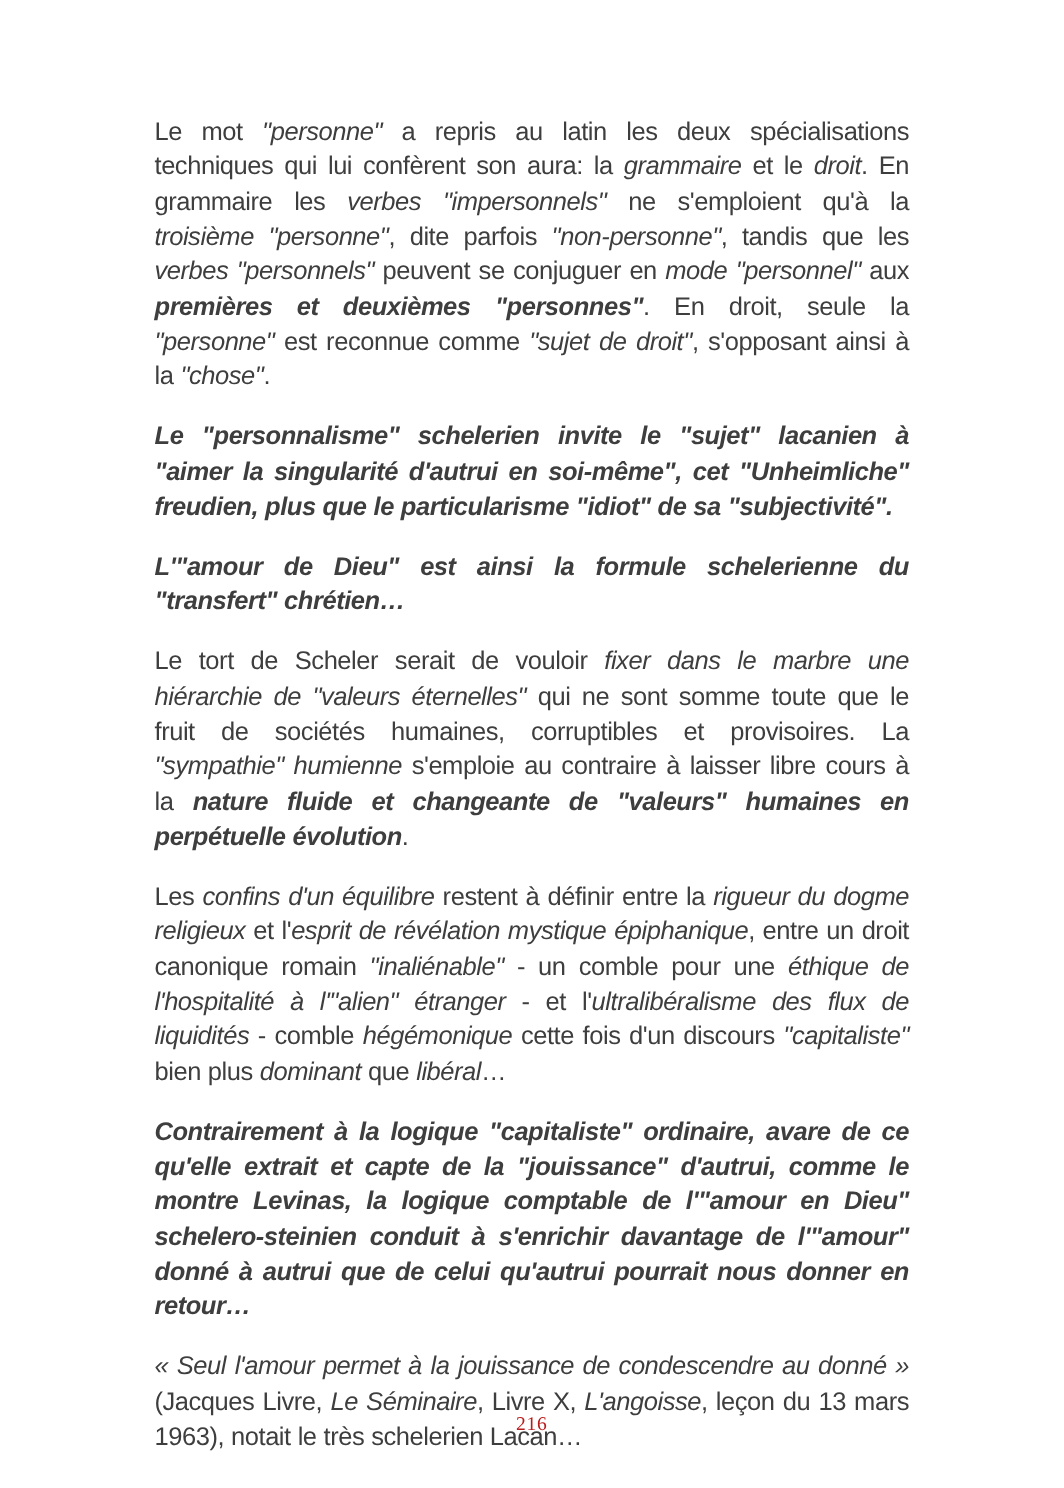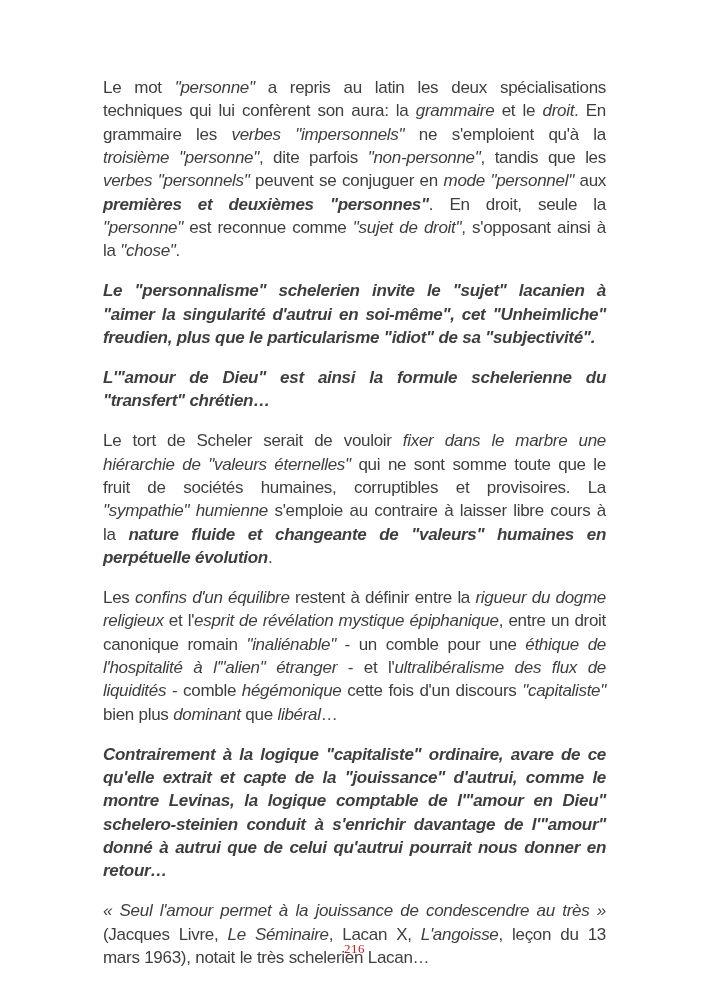--- a/index.html
+++ b/index.html
@@ -50,16 +50,16 @@
 <body>
 
 <div class="page">
   <div class="content">
     <p><span>Le mot </span><span class="it">"personne"</span><span> a repris au latin les deux spécialisations techniques qui lui confèrent son aura: la </span><span class="it">grammaire</span><span> et le </span><span class="it">droit</span><span>. En grammaire les </span><span class="it">verbes "impersonnels"</span><span> ne s'emploient qu'à la </span><span class="it">troisième "personne"</span><span>, dite parfois </span><span class="it">"non-personne"</span><span>, tandis que les </span><span class="it">verbes "personnels"</span><span> peuvent se conjuguer en </span><span class="it">mode "personnel"</span><span> aux </span><span class="bi">premières et deuxièmes "personnes"</span><span>. En droit, seule la </span><span class="it">"personne"</span><span> est reconnue comme </span><span class="it">"sujet de droit"</span><span>, s'opposant ainsi à la </span><span class="it">"chose"</span><span>.</span></p>
     <p><span class="bi">Le "personnalisme" schelerien invite le "sujet" lacanien à "aimer la singularité d'autrui en soi-même", cet "Unheimliche" freudien, plus que le particularisme "idiot" de sa "subjectivité".</span></p>
     <p><span class="bi">L'"amour de Dieu" est ainsi la formule schelerienne du "transfert" chrétien…</span></p>
     <p><span>Le tort de Scheler serait de vouloir </span><span class="it">fixer dans le marbre une hiérarchie de "valeurs éternelles"</span><span> qui ne sont somme toute que le fruit de sociétés humaines, corruptibles et provisoires. La </span><span class="it">"sympathie" humienne</span><span> s'emploie au contraire à laisser libre cours à la </span><span class="bi">nature fluide et changeante de "valeurs" humaines en perpétuelle évolution</span><span>.</span></p>
     <p><span>Les </span><span class="it">confins d'un équilibre</span><span> restent à définir entre la </span><span class="it">rigueur du dogme religieux</span><span> et l'</span><span class="it">esprit de révélation mystique épiphanique</span><span>, entre un droit canonique romain </span><span class="it">"inaliénable"</span><span> - un comble pour une </span><span class="it">éthique de l'hospitalité à l'"alien" étranger</span><span> - et l'</span><span class="it">ultralibéralisme des flux de liquidités</span><span> - comble </span><span class="it">hégémonique</span><span> cette fois d'un discours </span><span class="it">"capitaliste"</span><span> bien plus </span><span class="it">dominant</span><span> que </span><span class="it">libéral</span><span>…</span></p>
     <p><span class="bi">Contrairement à la logique "capitaliste" ordinaire, avare de ce qu'elle extrait et capte de la "jouissance" d'autrui, comme le montre Levinas, la logique comptable de l'"amour en Dieu" schelero-steinien conduit à s'enrichir davantage de l'"amour" donné à autrui que de celui qu'autrui pourrait nous donner en retour…</span></p>
-    <p><span class="it">« Seul l'amour permet à la jouissance de condescendre au très »</span><span> (Jacques Livre, </span><span class="it">Le Séminaire</span><span>, Lacan X, </span><span class="it">L'angoisse</span><span>, leçon du 13 mars 1963), notait le très schelerien Lacan…</span></p>
+    <p><span class="it">« Seul l'amour permet à la jouissance de condescendre au donné »</span><span> (Jacques Livre, </span><span class="it">Le Séminaire</span><span>, Livre X, </span><span class="it">L'angoisse</span><span>, leçon du 13 mars 1963), notait le très schelerien Lacan…</span></p>
   </div>
   <div class="page-number">216</div>
 </div>
 
 </body></html>

